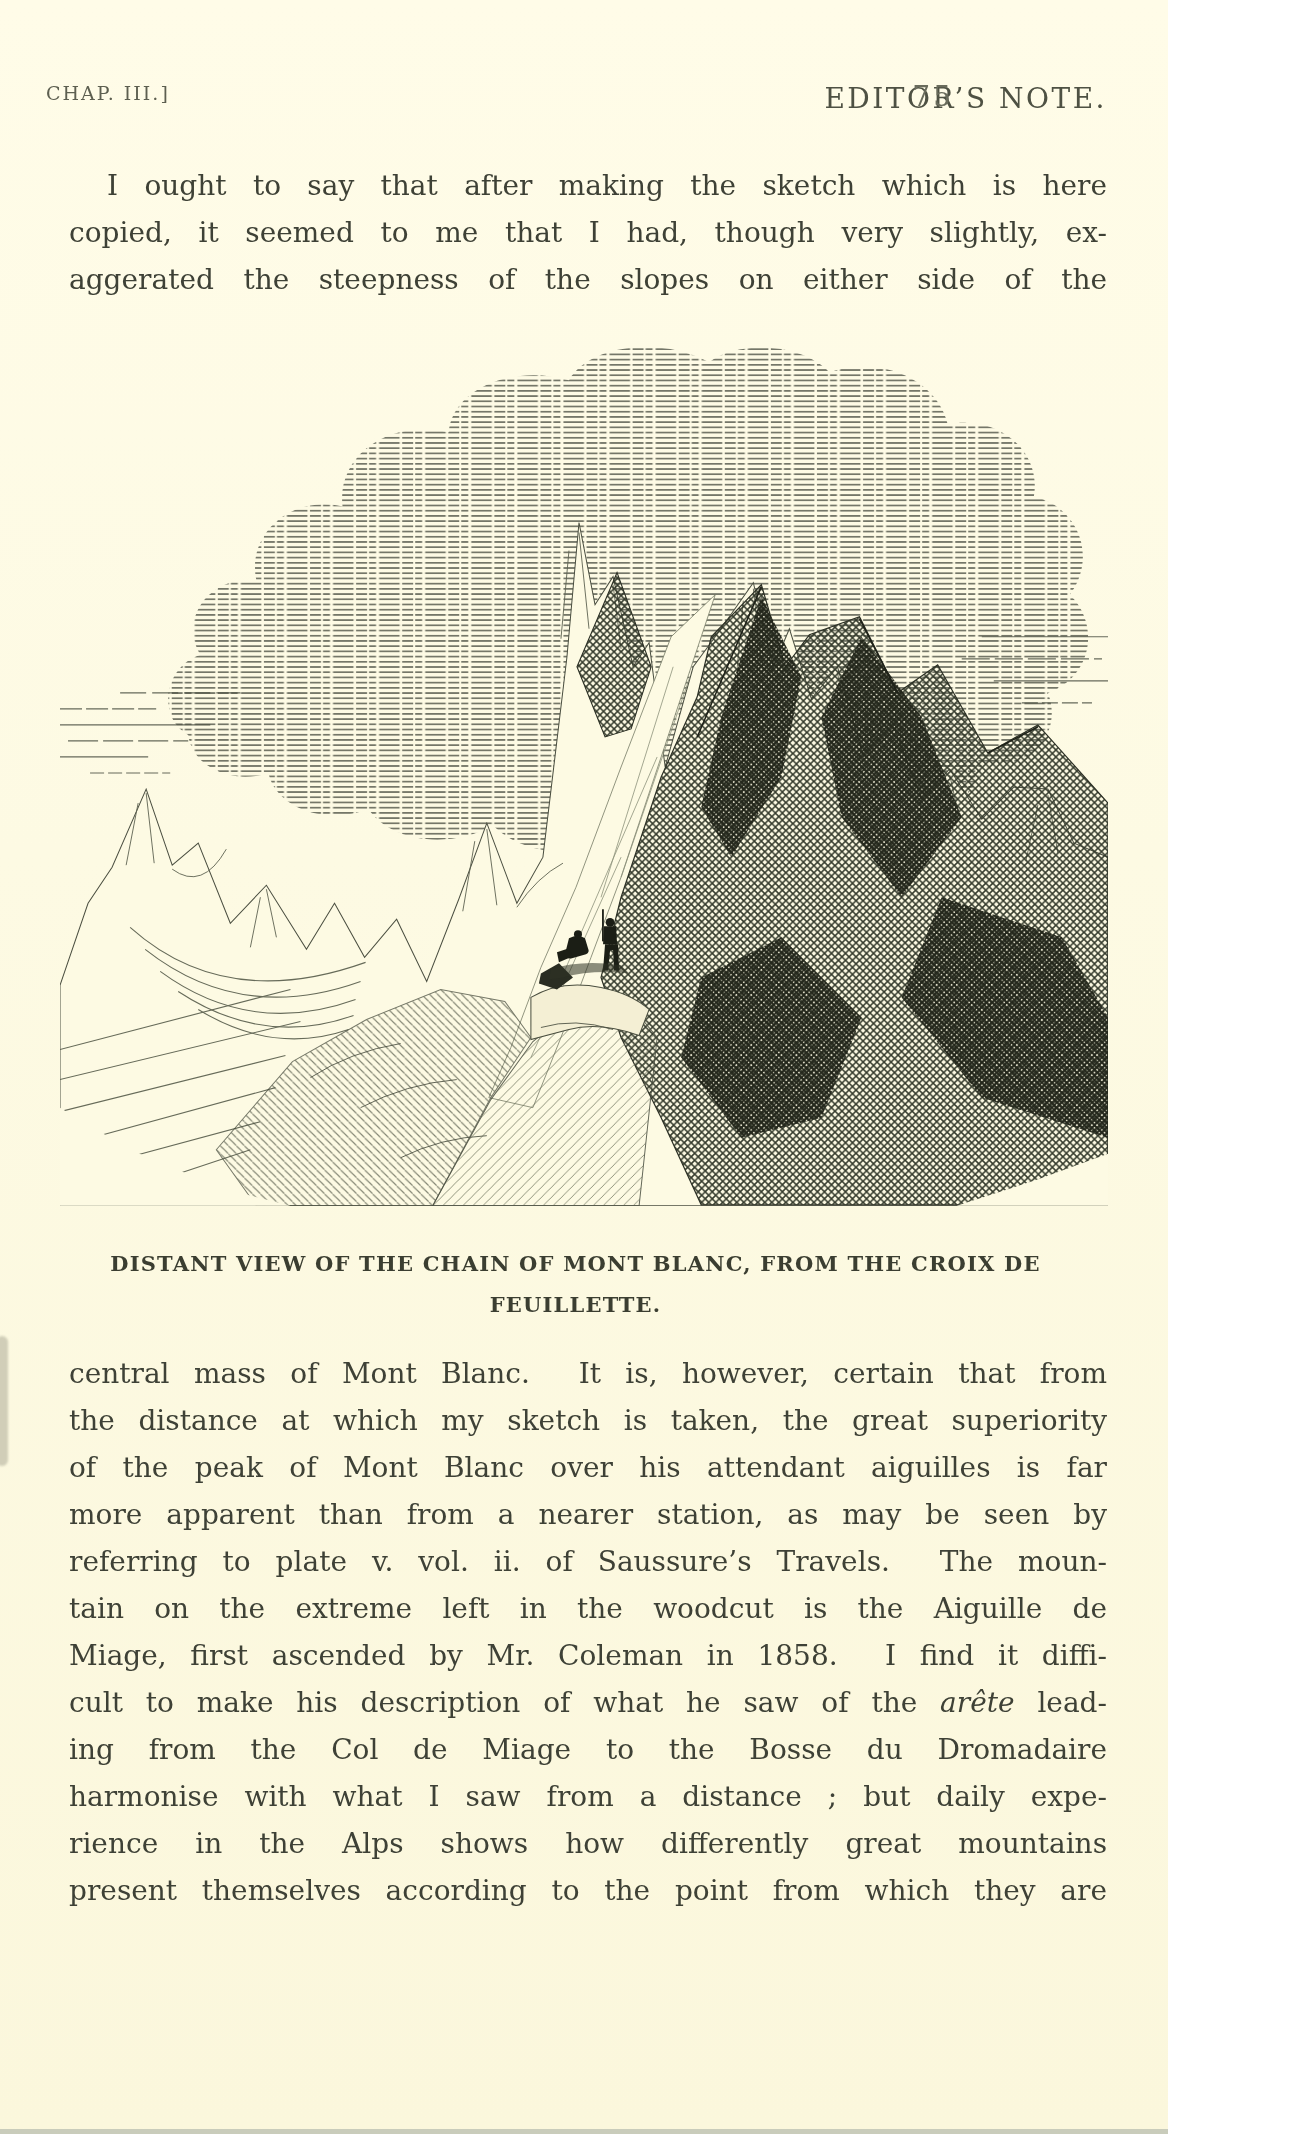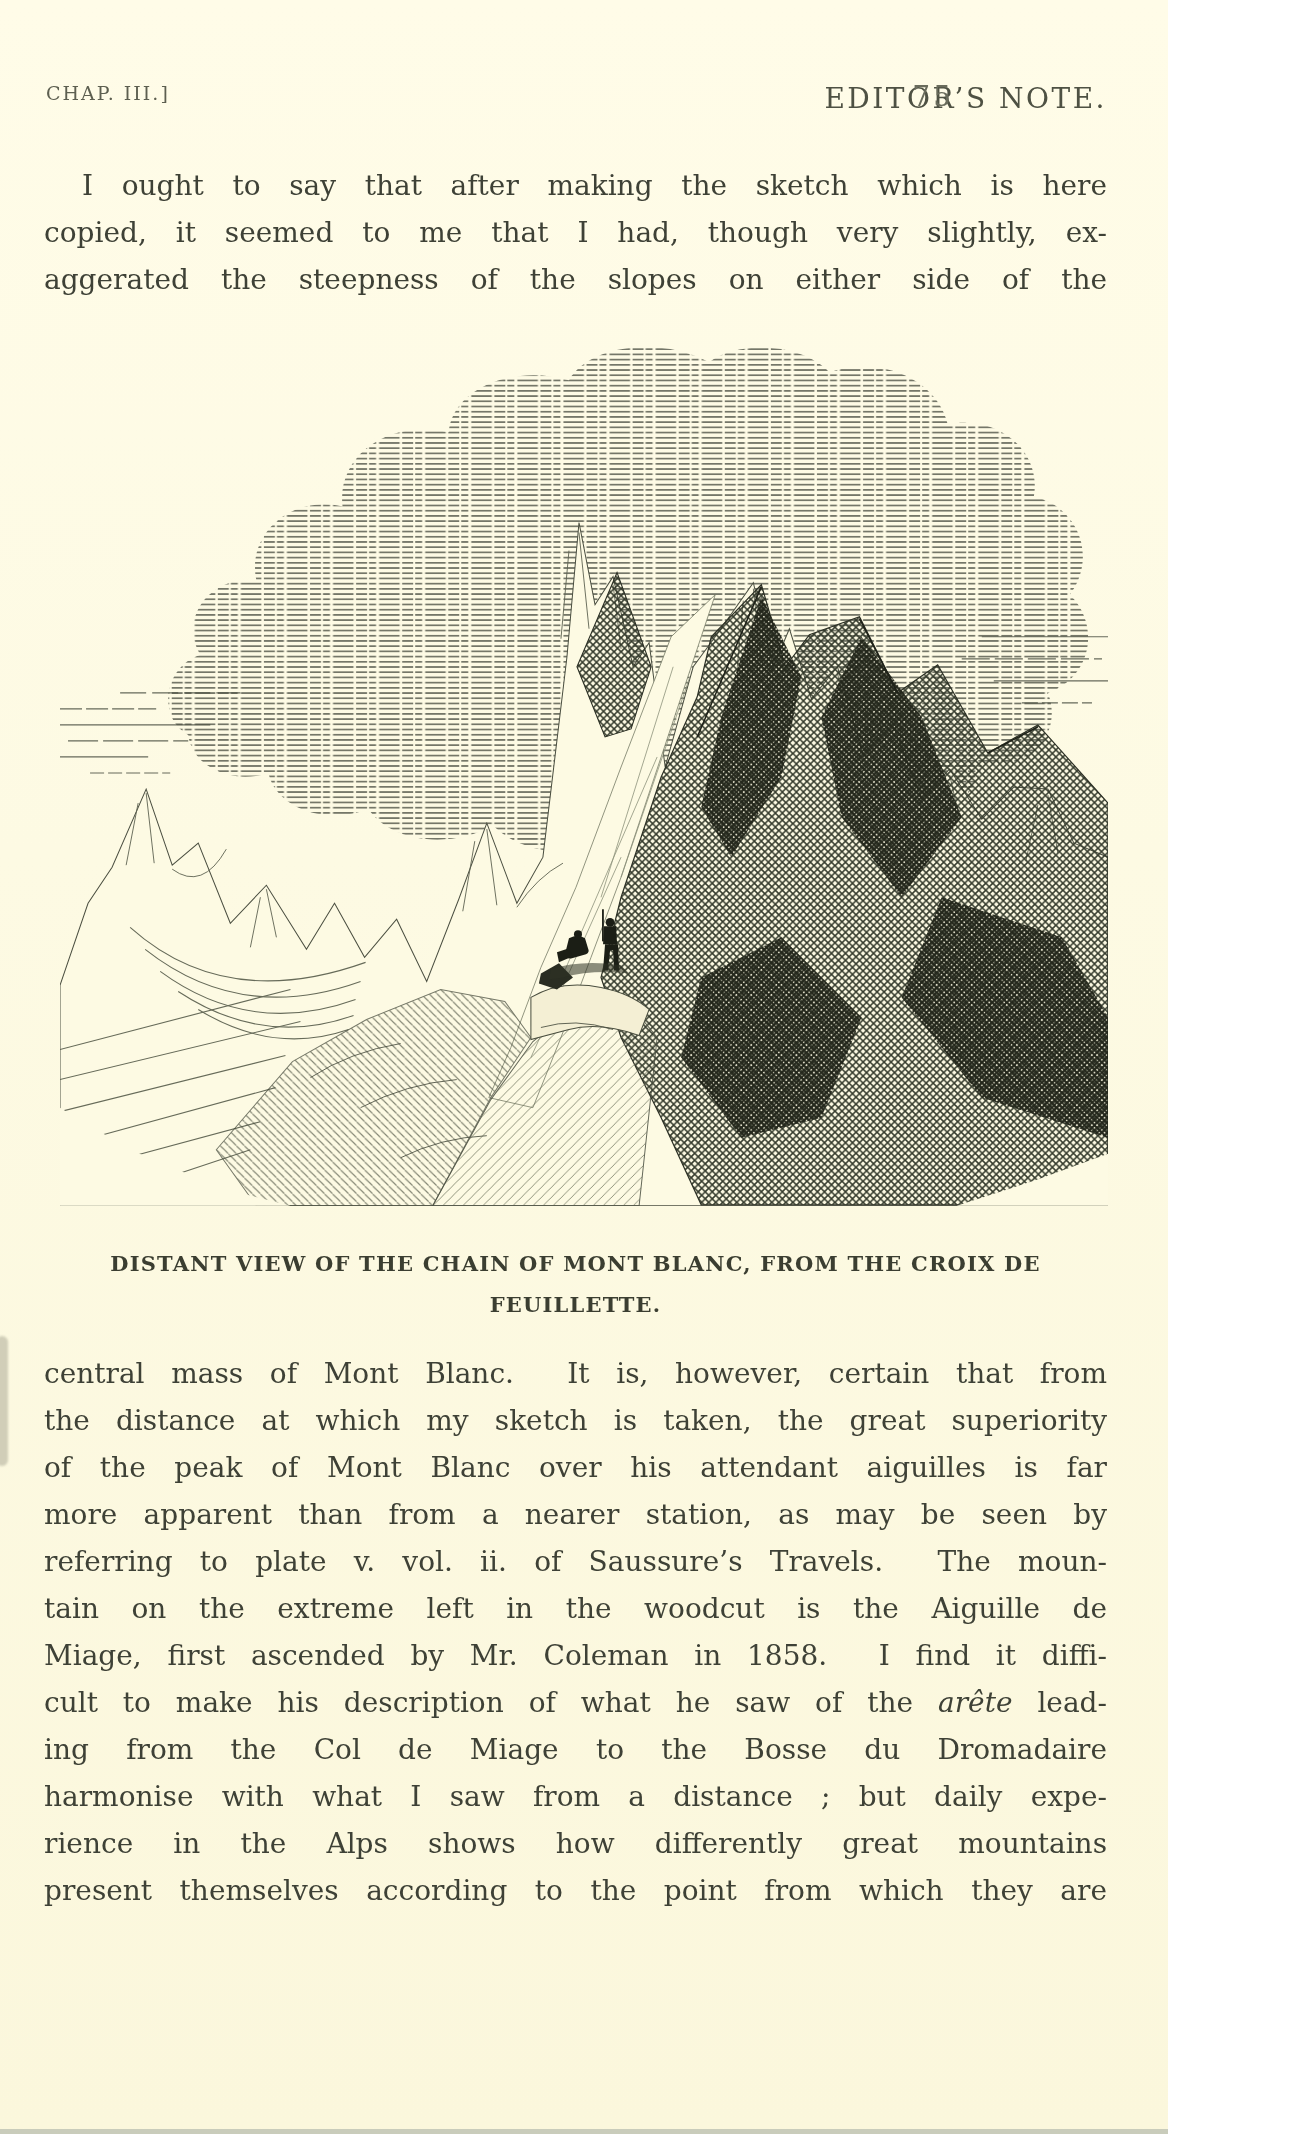--- a/index.html
+++ b/index.html
@@ -15,20 +15,21 @@
   .chap{left:46px;top:82px;font-size:19px;letter-spacing:2px;color:#5d5f50;}
   .rtitle{left:44px;width:1063px;top:82px;text-align:right;font-size:28px;letter-spacing:2.5px;color:#4e5143;}
   .pageno{right:214px;top:80px;font-size:28px;letter-spacing:3px;color:#6a6c5c;}
   .para{position:absolute;left:44px;width:1063px;}
   .p1{top:162px;}
   .p2{top:1350px;}
   .jline{
     font-size:28px;line-height:47px;
     text-align:justify;text-align-last:justify;
     white-space:pre-wrap;
+    margin-left:25px;
   }
   .jline.indent{padding-left:38px;}
   .jline.lastline{text-align-last:left;}
   .jline i{font-style:italic;}
   .figwrap{position:absolute;left:60px;top:336px;width:1048px;height:870px;margin:0;}
   .caption{
     position:absolute;left:44px;width:1063px;top:1243px;
     text-align:center;font-weight:bold;font-size:21px;line-height:41px;
     letter-spacing:1.2px;color:#3b3e31;
   }

